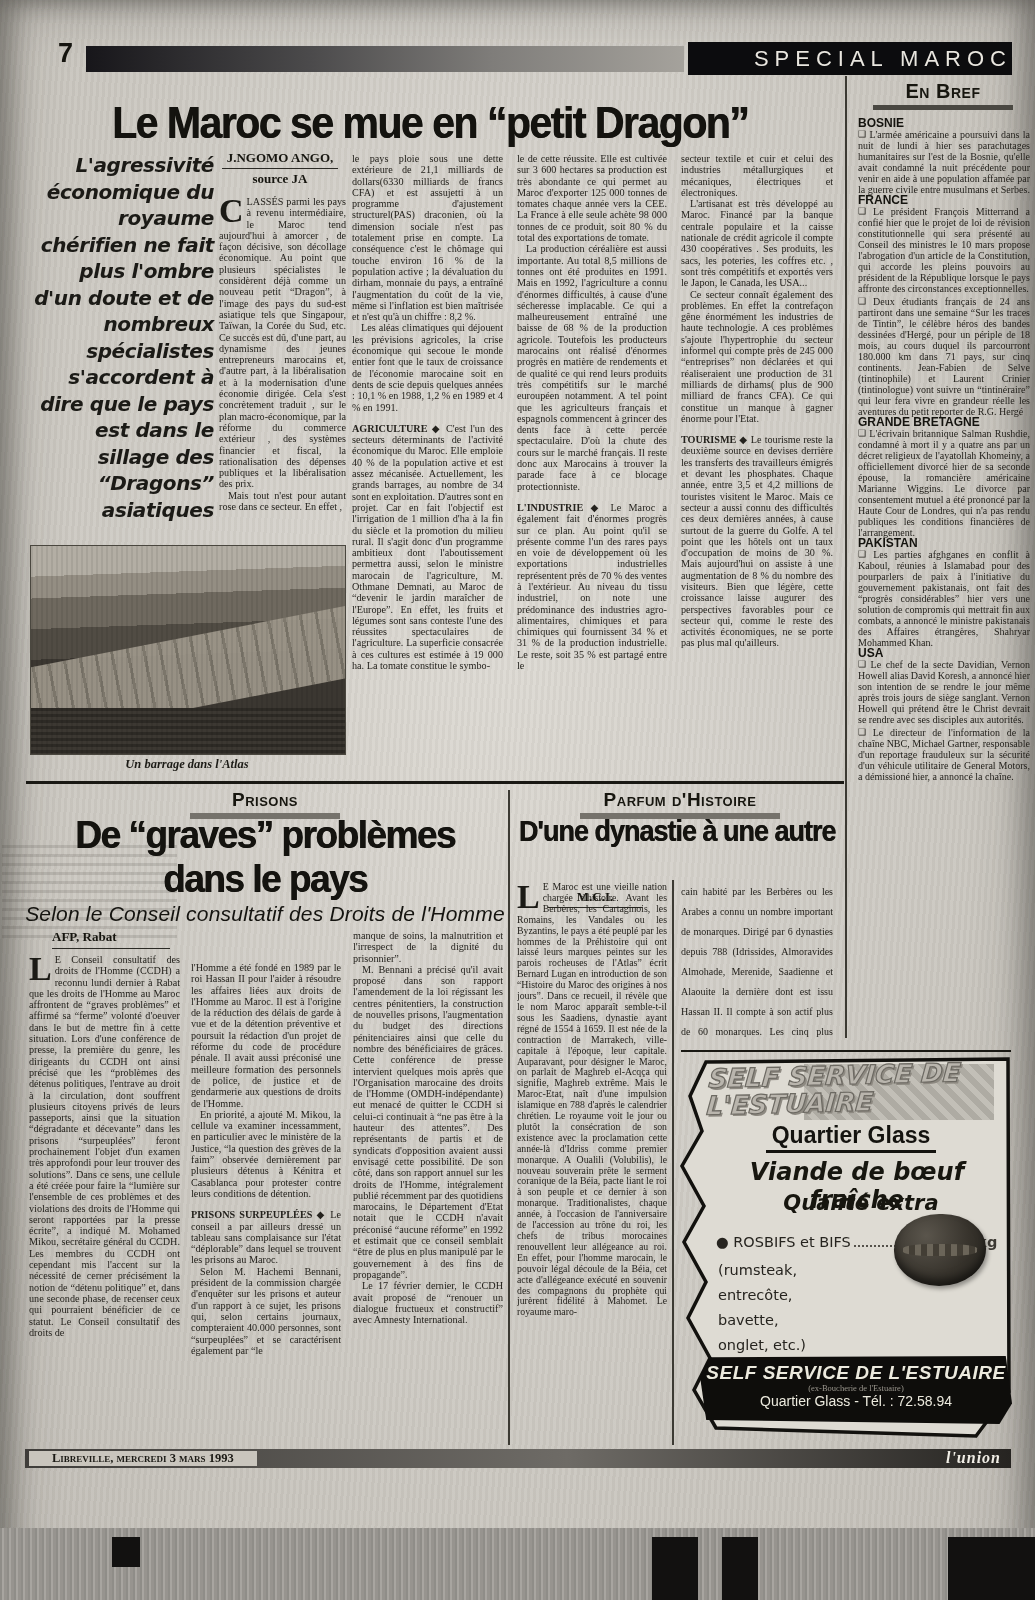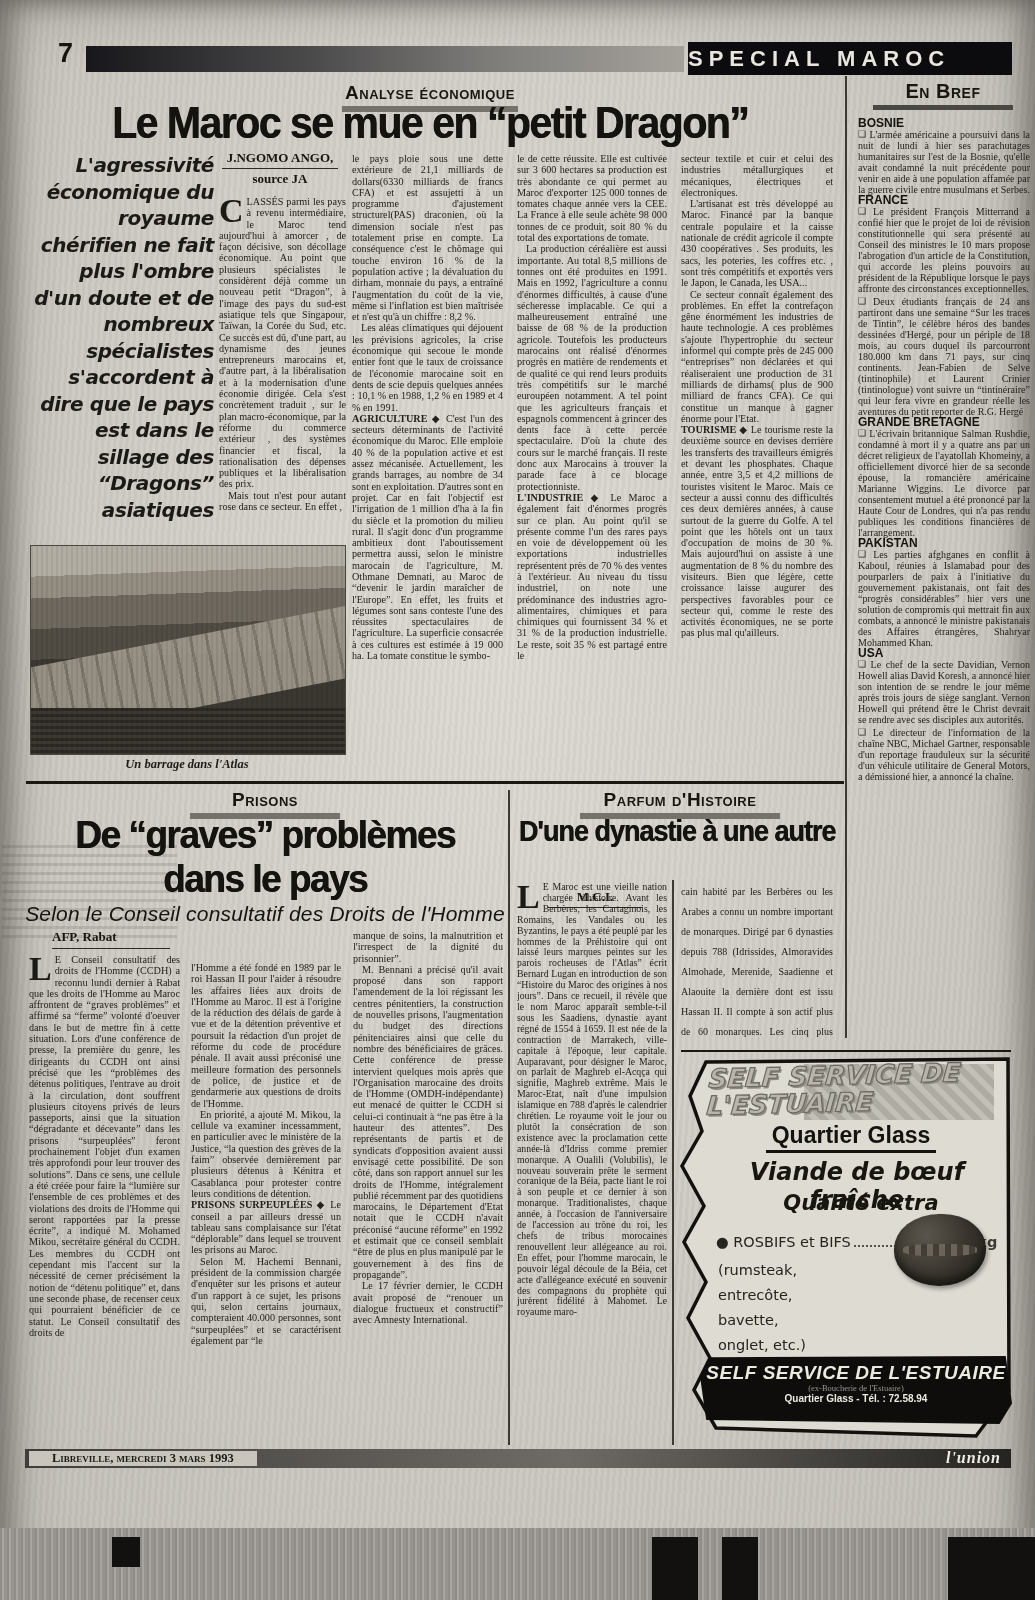--- a/index.html
+++ b/index.html
@@ -8,41 +8,41 @@
     background-image:
       repeating-linear-gradient(94deg, rgba(110,105,95,.05) 0 3px, rgba(255,255,255,.05) 3px 6px),
       radial-gradient(ellipse at 48% 38%, rgba(255,255,255,.22), rgba(0,0,0,.10));
     box-shadow:inset 0 0 60px rgba(40,38,34,.35), inset -14px 0 22px rgba(40,38,34,.25), inset 14px 0 22px rgba(40,38,34,.28);
     font-family:"Liberation Serif","DejaVu Serif",serif;color:#211f1b;}
   .abs{position:absolute;}
   
   .pagenum{font-family:"Liberation Sans","DejaVu Sans",sans-serif;font-weight:bold;font-size:27px;color:#15140f;}
   .gradbar{background:linear-gradient(90deg,#17161a,#4c4b4c 38%,#7f7d7a 68%,#a5a29c 100%);}
   .bannerbox{background:#0c0c0e;color:#e9e6df;font-family:"Liberation Sans","DejaVu Sans",sans-serif;
-    font-weight:bold;font-size:22px;letter-spacing:6px;text-align:left;}
+    font-weight:normal;font-size:22px;letter-spacing:6px;text-align:right;}
   
   .kicker{font-family:"Liberation Sans","DejaVu Sans",sans-serif;font-weight:bold;font-variant:small-caps;
     letter-spacing:.5px;color:#17160f;text-align:center;}
   .kickbar{height:6px;background:#75726b;margin:2px auto 0;}
   .kickbar.dark{background:#4a4842;}
   
   .headline{font-family:"Liberation Sans","DejaVu Sans",sans-serif;font-weight:bold;color:#14130f;
     text-align:center;letter-spacing:-1.5px;text-shadow:.6px 0 0 currentColor;}
   .standfirst{font-family:"DejaVu Sans","Liberation Sans",sans-serif;font-weight:bold;font-style:italic;
     font-size:20px;line-height:26.5px;text-align:right;color:#1b1a16;letter-spacing:-.4px;}
   .subhead{font-family:"Liberation Sans","DejaVu Sans",sans-serif;font-style:italic;font-size:21px;
     color:#14130f;text-align:center;letter-spacing:.2px;}
   .byline{font-size:13px;font-weight:bold;text-align:center;color:#16150f;}
   .byline .rule{height:1px;background:#2b2a25;margin:2px 8px;}
   .byline-left{font-size:13px;font-weight:bold;color:#16150f;border-bottom:1px solid #2b2a25;padding-bottom:3px;}
   
   .col{position:absolute;text-align:justify;font-size:10.2px;line-height:11.3px;color:#24221d;overflow:hidden;}
   .col p{margin:0;}
   .col p.ind{text-indent:9px;}
-  .col p.gap{}
+  .col p.gap{margin-top:10px;}
   .col b.lead{font-weight:bold;}
   .dropcap{float:left;font-size:34px;line-height:28px;padding:1px 3px 0 0;font-weight:bold;color:#1b1a15;}
   
   .photo{background:
       linear-gradient(178deg,#b3aea4 0 14%,#948e83 14% 24%,#6f695f 24% 38%,#514c44 38% 52%,#3b3731 52% 100%);
     border:1px solid #4a473f;overflow:hidden;}
   .damface{position:absolute;left:-8%;top:42%;width:130%;height:34%;transform:rotate(-11deg);
     background:repeating-linear-gradient(90deg,#a19a8d 0 13px,#837d71 13px 16px);opacity:.9;}
   .water{position:absolute;left:0;bottom:0;width:100%;height:22%;
     background:repeating-linear-gradient(180deg,#2d2a25 0 3px,#3c3832 3px 6px);}
@@ -63,21 +63,21 @@
     border-bottom:3px solid #14130f;display:inline-block;padding:0 6px 1px;}
   .ad-line{font-family:"DejaVu Sans","Liberation Sans",sans-serif;font-weight:bold;font-style:italic;color:#17160f;}
   .ad-item{font-family:"DejaVu Sans","Liberation Sans",sans-serif;font-size:14.5px;color:#26241f;display:flex;align-items:baseline;}
   .ad-item .leader{flex:1;border-bottom:2.5px dotted #55524b;margin:0 3px 3px;}
   .ad-item .price{font-weight:bold;color:#3d3a34;letter-spacing:.5px;}
   .ad-note{font-family:"DejaVu Sans","Liberation Sans",sans-serif;font-size:14.5px;line-height:25px;color:#26241f;}
   .ad-banner{background:#0e0d0b;color:#eceade;text-align:center;
     clip-path:polygon(0 30%,3% 2%,98% 0,100% 70%,96% 100%,2% 94%);}
   .ad-banner .big{font-family:"Liberation Sans","DejaVu Sans",sans-serif;font-weight:bold;font-style:italic;font-size:19px;letter-spacing:.5px;}
   .ad-banner .tiny{font-size:8.5px;color:#9a968d;line-height:9px;}
-  .ad-banner .small{font-family:"Liberation Sans","DejaVu Sans",sans-serif;font-weight:bold;font-size:10px;}
+  .ad-banner .small{font-family:"Liberation Sans","DejaVu Sans",sans-serif;font-weight:normal;font-size:14px;}
   .roast{position:absolute;border-radius:50% 48% 52% 50%;
     background:radial-gradient(circle at 35% 30%,#5a554c,#37332c 55%,#211f1a);
     box-shadow:inset 0 -6px 8px rgba(0,0,0,.5), 2px 3px 4px rgba(0,0,0,.35);}
   .roast::after{content:"";position:absolute;left:10%;top:42%;width:80%;height:16%;
     background:repeating-linear-gradient(90deg,#6b6559 0 6px,#433e35 6px 12px);border-radius:40%;}
   
   .footbar{background:linear-gradient(90deg,#3f3d3a,#6e6b66 55%,#262421);}
   .footdate{background:#c9c5bd;color:#1b1a15;font-variant:small-caps;font-weight:bold;font-size:12.5px;line-height:15px;padding:0 23px;}
   .footbrand{font-weight:bold;font-style:italic;font-size:16px;color:#f1eee6;letter-spacing:1px;}
   
@@ -87,24 +87,20 @@
 </style>
 </head>
 <body>
 
 <div class="page">
 
   <div class="abs pagenum" style="left:58px;top:38px;">7</div>
   <div class="abs gradbar" style="left:86px;top:46px;width:598px;height:26px;"></div>
   <div class="abs bannerbox" style="left:688px;top:42px;width:324px;height:33px;line-height:33px;">SPECIAL MAROC</div>
 
-  <div class="abs" style="left:300px;top:82px;width:260px;">
-    <div class="kicker" style="font-size:19px;">Analyse économique</div>
-    <div class="kickbar" style="width:176px;"></div>
-  </div>
   <div class="abs headline" style="left:70px;top:100px;width:720px;font-size:41px;transform:scaleY(1.08);">Le Maroc se mue en “petit Dragon”</div>
 
   <div class="abs vrule" style="left:845px;top:76px;width:2px;height:962px;"></div>
   <div class="abs" style="left:868px;top:80px;width:150px;">
     <div class="kicker" style="font-size:20px;">En Bref</div>
     <div class="kickbar dark" style="width:140px;height:5px;"></div>
   </div>
   <div class="col brief" style="left:858px;top:118px;width:172px;height:922px;font-size:10px;line-height:11px;">
     <p class="brief-title">BOSNIE</p>
     <p><span class="sq">❑</span> <span>L'armée américaine a poursuivi dans la nuit de lundi à hier ses parachutages humanitaires sur l'est de la Bosnie, qu'elle avait condamné la nuit précédente pour venir en aide à une population affamée par la guerre civile entre musulmans et Serbes.</span></p>

